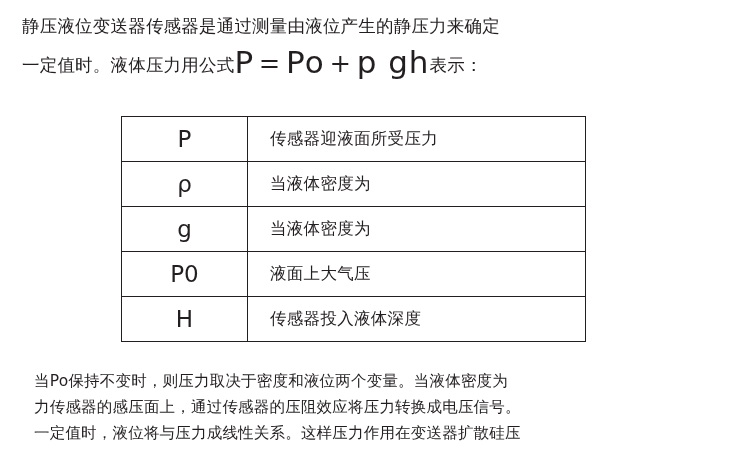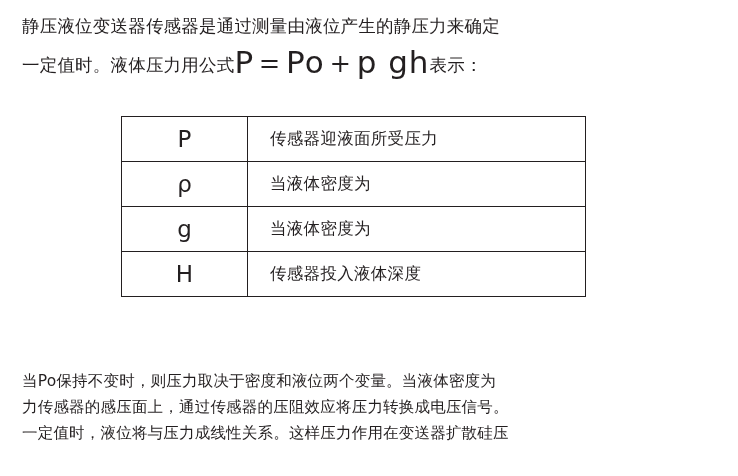--- a/index.html
+++ b/index.html
@@ -82,20 +82,21 @@
     left: 22px;
     top: 368px;
     width: 700px;
     font-size: 15.5px;
     line-height: 26px;
     letter-spacing: 0.2px;
     color: #231f20;
   }
   .outro .line {
     white-space: nowrap;
+    margin-left: 12px;
   }
 </style>
 </head>
 <body>
 
 <div class="page">
 
   <div class="intro">
     <div class="line">静压液位变送器传感器是通过测量由液位产生的静压力来确定</div>
     <div class="line"><span>一定值时。液体压力用公式</span><span class="formula">P＝Po＋p  gh</span><span>表示：</span></div>
@@ -110,20 +111,24 @@
         </tr>
         <tr>
           <td class="sym">ρ</td>
           <td class="desc">当液体密度为</td>
         </tr>
         <tr>
           <td class="sym">g</td>
           <td class="desc">当液体密度为</td>
         </tr>
         <tr>
+          <td class="sym">P0</td>
+          <td class="desc">液面上大气压</td>
+        </tr>
+        <tr>
           <td class="sym">H</td>
           <td class="desc">传感器投入液体深度</td>
         </tr>
       </tbody>
     </table>
   </div>
 
   <div class="outro">
     <div class="line">当Po保持不变时，则压力取决于密度和液位两个变量。当液体密度为</div>
     <div class="line">力传感器的感压面上，通过传感器的压阻效应将压力转换成电压信号。</div>

